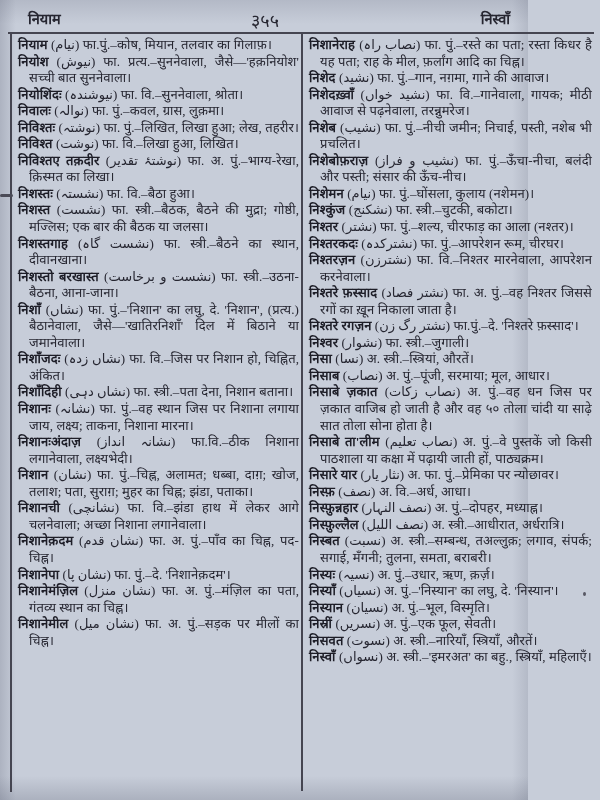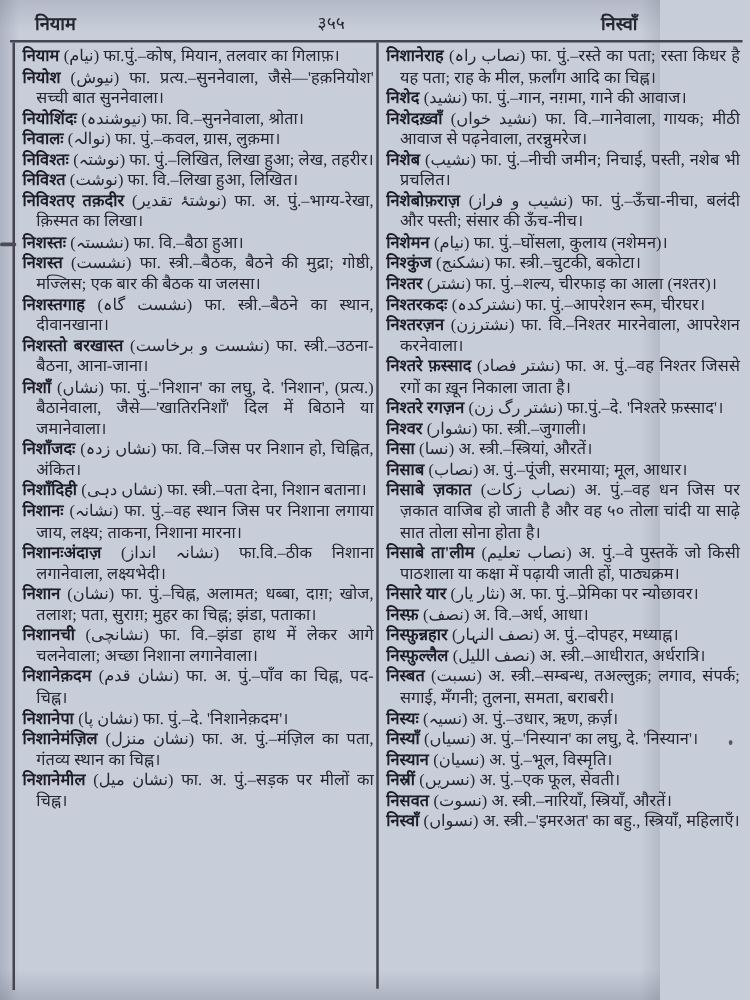--- a/index.html
+++ b/index.html
@@ -20,21 +20,21 @@
       linear-gradient(180deg, rgba(90,95,115,.18) 0%, rgba(0,0,0,0) 3%, rgba(0,0,0,0) 97%, rgba(60,65,85,.20) 100%),
       linear-gradient(90deg, rgba(80,85,105,.22) 0%, rgba(0,0,0,0) 3%, rgba(0,0,0,0) 97%, rgba(80,85,105,.16) 100%),
       var(--paper);
     color:var(--ink);
   }
   .running-head{
     position:absolute;top:8px;left:10px;right:8px;height:22px;
     font-size:14.5px;font-weight:bold;
   }
   .rh-left{position:absolute;left:18px;top:0;}
-  .rh-center{position:absolute;left:0;right:0;top:0;text-align:center;font-weight:normal;font-size:14px;}
+  .rh-center{position:absolute;left:0;right:0;top:0;text-align:center;font-weight:normal;font-size:18px;}
   .rh-right{position:absolute;right:10px;top:0;}
   .rule-h{
     position:absolute;top:32px;left:8px;width:586px;height:2px;
     background:var(--line);
   }
   .rule-v{
     position:absolute;width:1.5px;background:var(--line);
   }
   .rule-v.left-edge{left:10px;top:34px;height:758px;}
   .rule-v.divider{left:301px;top:34px;height:757px;}

